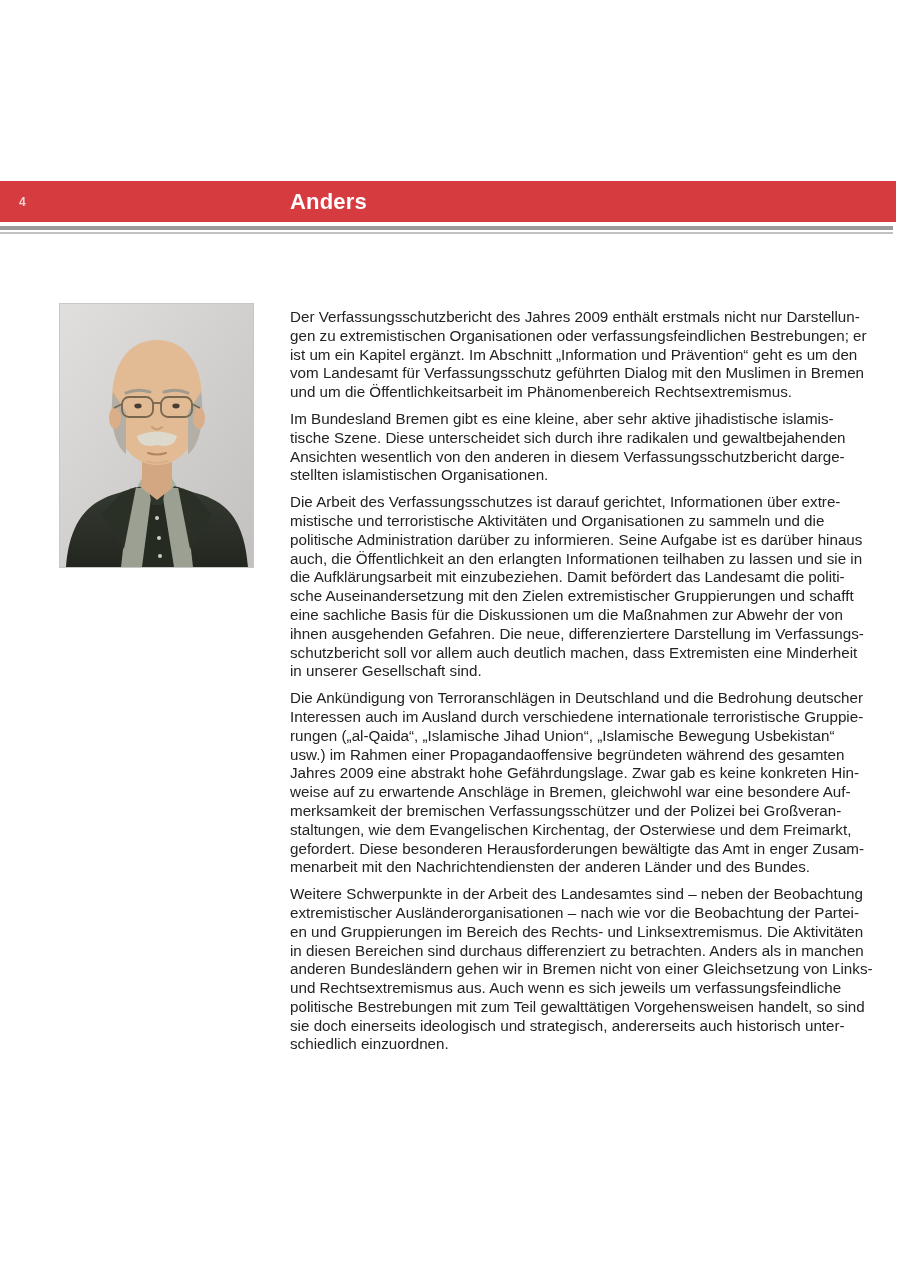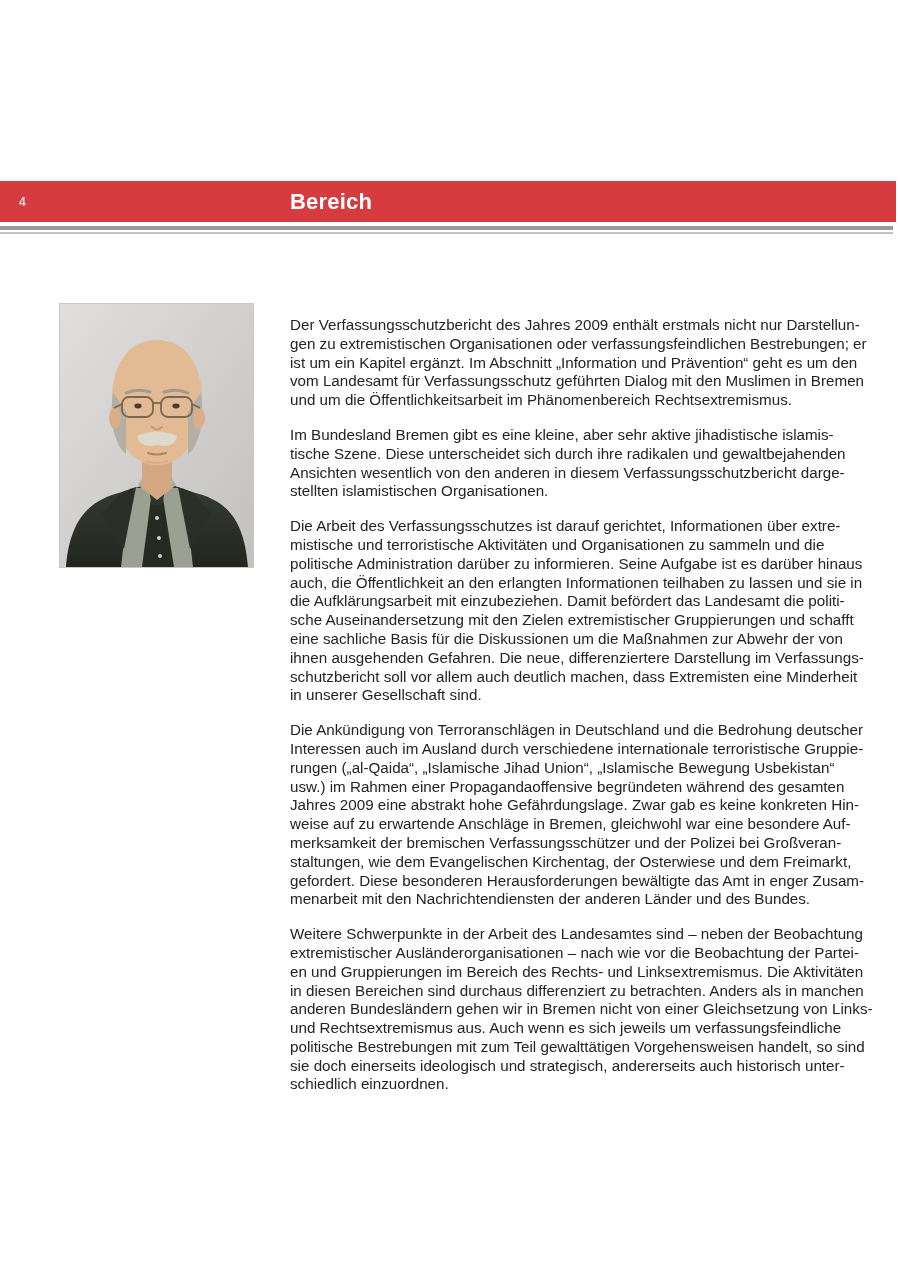--- a/index.html
+++ b/index.html
@@ -29,28 +29,28 @@
   .portrait{
     position:absolute;left:60px;top:304px;width:193px;height:263px;margin:0;
     outline:1px solid #c9c8c6;
   }
   .portrait svg{width:100%;height:100%;display:block;}
   
   .bodytext{
     position:absolute;left:290px;top:300px;width:604px;
     color:#232323;font-size:15.2px;line-height:18.8px;
   }
-  .para{margin:16px 0 5px 0;white-space:pre;}
+  .para{margin:8px 0 5px 0;white-space:pre;}
 </style>
 </head>
 <body>
 
 <header class="band">
   <span class="pagenum">4</span>
-  <h1 class="title">Bereich</h1>
+  <h1 class="title">Anders</h1>
 </header>
 <div class="rule rule-dark"></div>
 <div class="rule rule-light"></div>
 
 <main>
 
   <figure class="portrait">
     <svg viewBox="0 0 193 263" preserveAspectRatio="none">
       <defs>
         <linearGradient id="bg" x1="0" y1="0" x2="1" y2="1">

